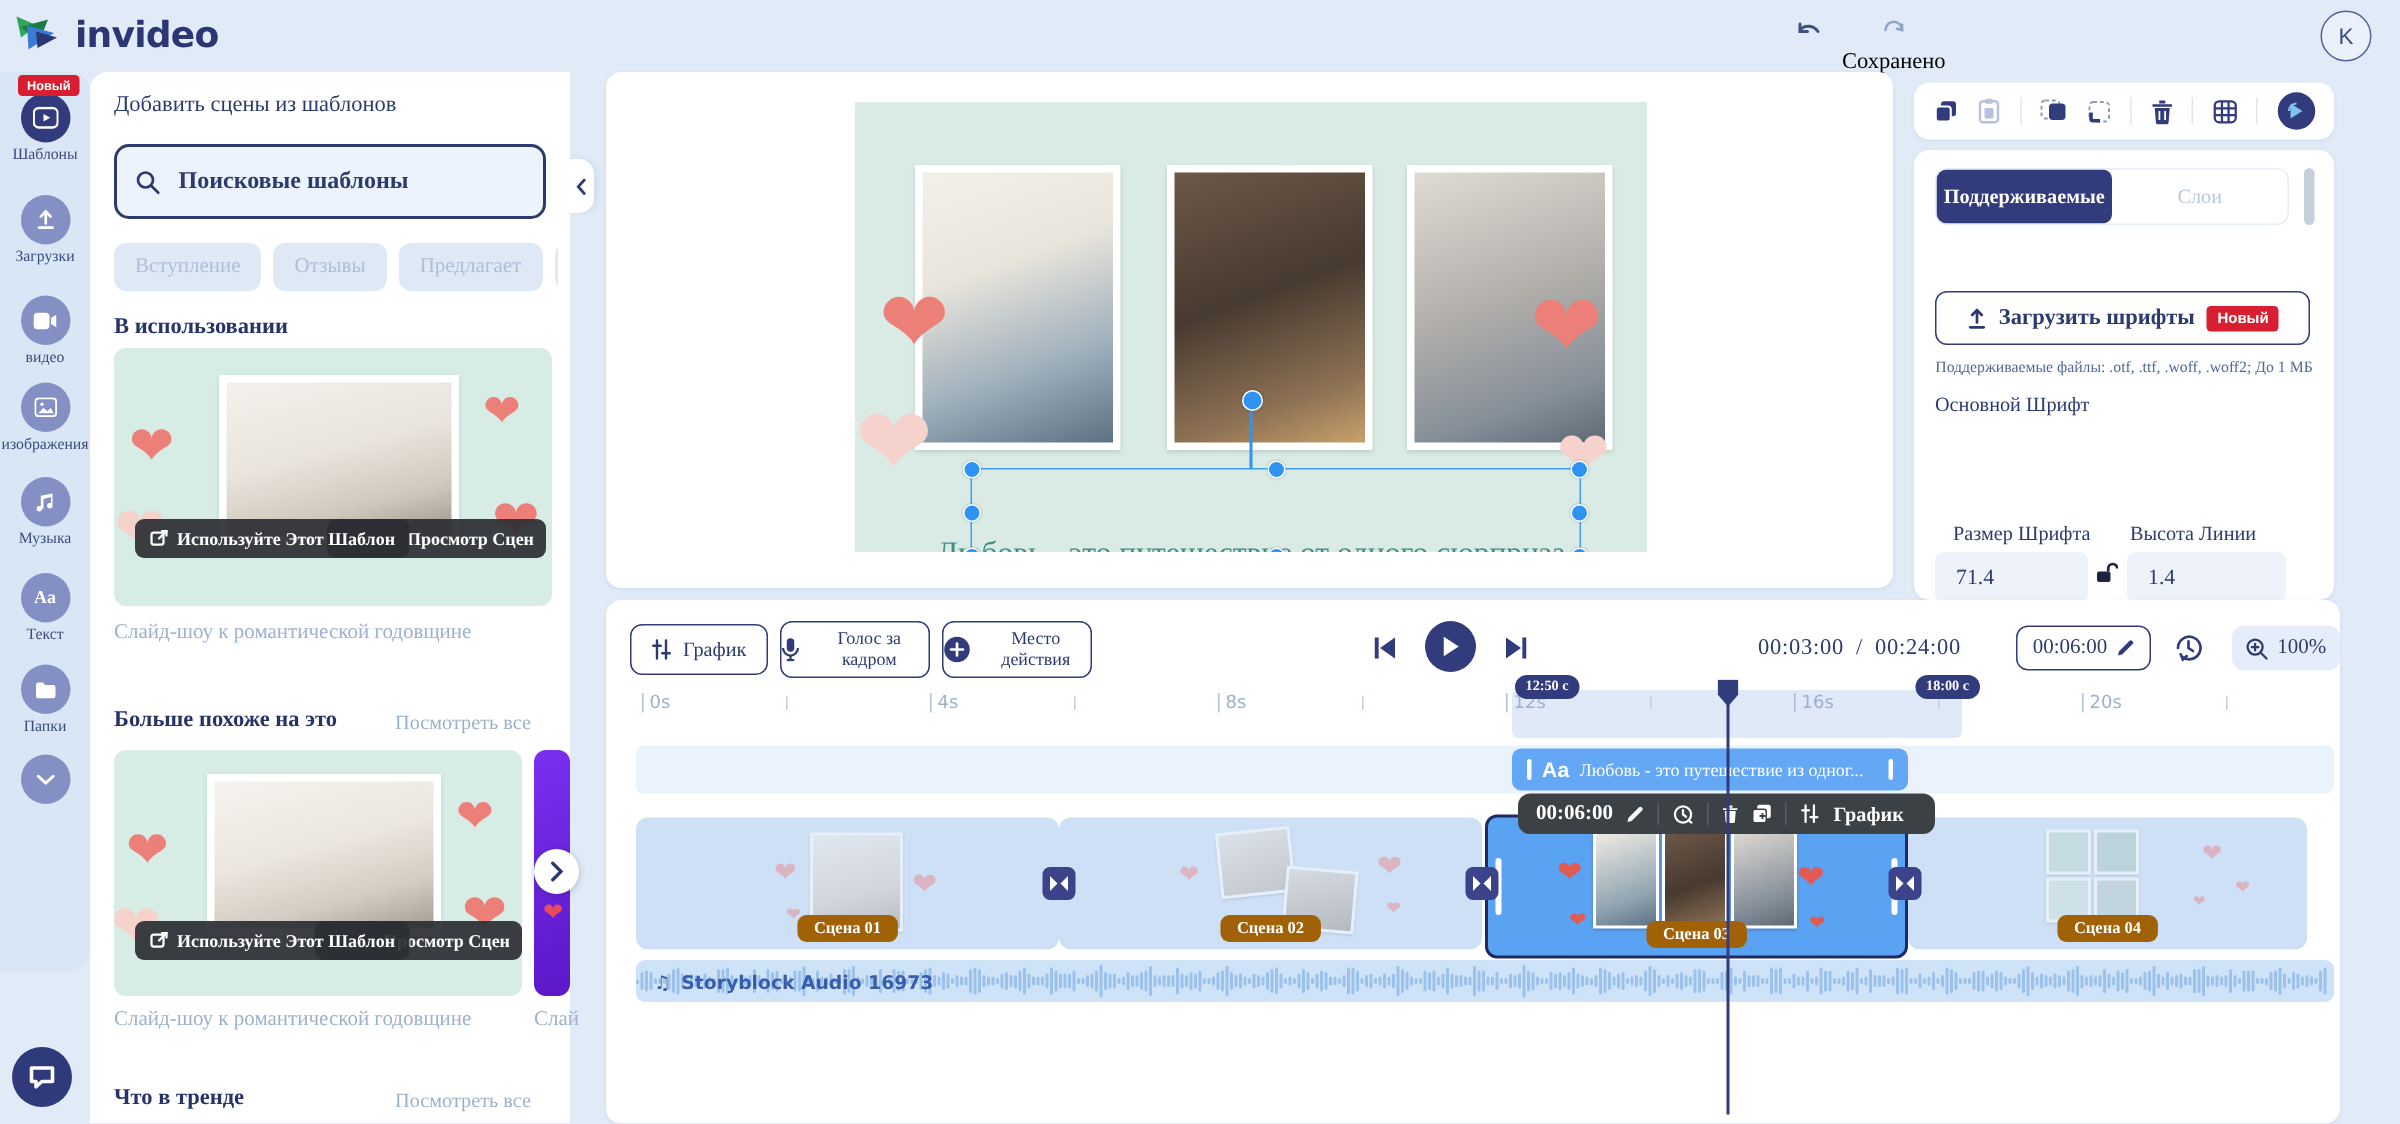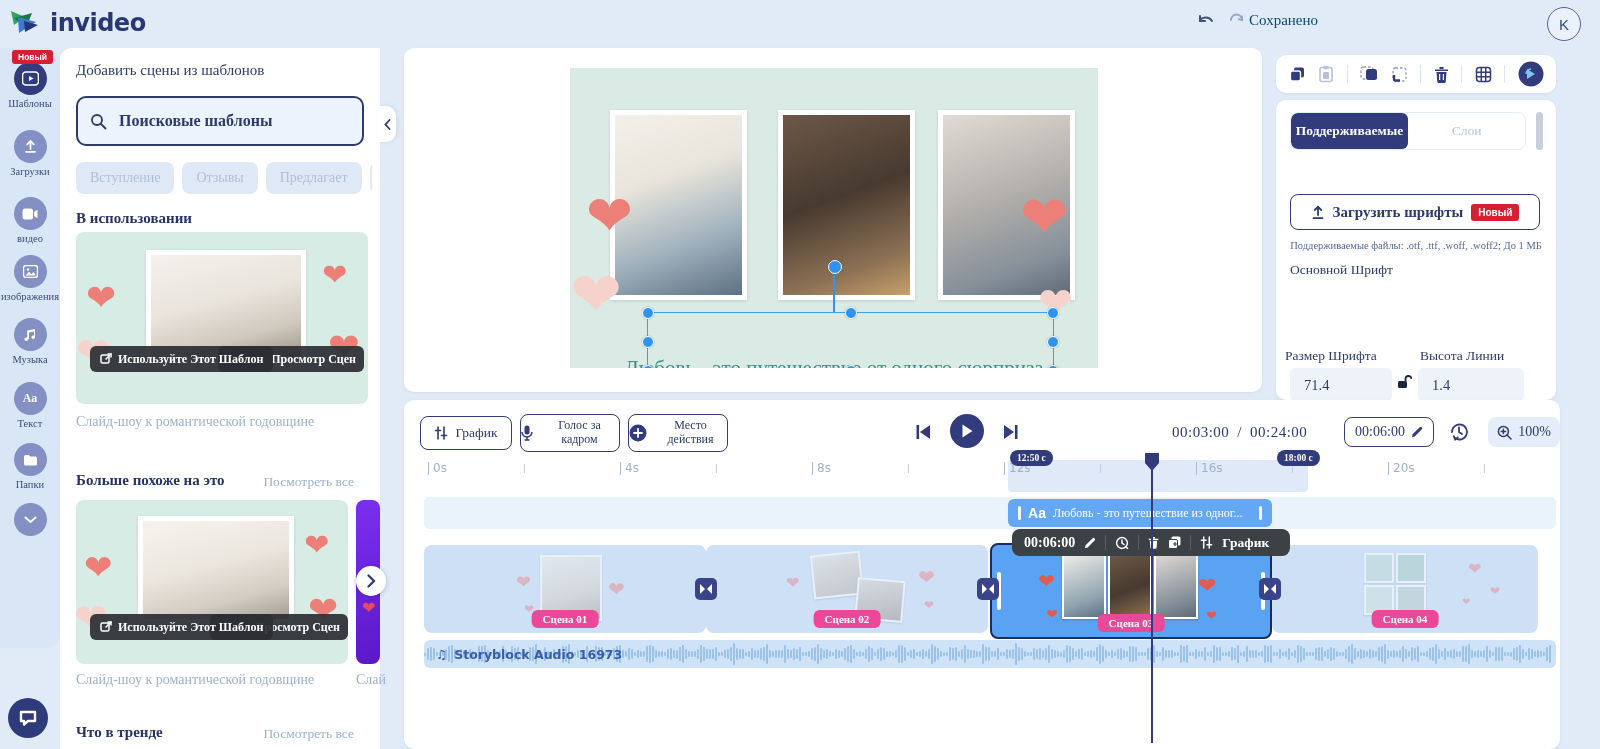--- a/index.html
+++ b/index.html
@@ -6,21 +6,21 @@
   #app{position:relative;width:1600px;height:749px;background:#e0ebf7;overflow:hidden;
        font-family:"Liberation Serif",serif;color:#2c3a6e;}
   .abs{position:absolute;}
   .sans{font-family:Liberation Serif, serif;}
   .card{background:#fff;border-radius:10px;box-shadow:0 1px 3px rgba(44,58,110,.07);}
   svg{display:block;}
   .flex{display:flex;align-items:center;}
 
   
   .brand-word{font-family:"DejaVu Sans",sans-serif;font-weight:bold;font-size:24px;color:#2b3674;letter-spacing:-.5px;}
-  .saved{color:#0c4a6e;font-size:15px;}
+  .saved{color:#000000;font-size:15px;flex-direction:column;}
   .dl-btn{background:#414b8d;color:#fff;border-radius:6px;height:34px;padding:0 26px;gap:10px;font-weight:bold;font-size:16px;cursor:pointer;}
   .avatar{width:32px;height:32px;border-radius:50%;border:1.5px solid #55619b;color:#3c4a86;background:#eaf1fa;
           display:flex;align-items:center;justify-content:center;font-size:15px;font-family:"Liberation Sans",sans-serif;}
 
   
   .rail{left:0;top:48px;width:60px;height:600px;background:#d8e6f5;border-radius:0 14px 14px 0;}
   .rail-item{position:absolute;left:0;width:60px;text-align:center;}
   .rail-circle{width:33px;height:33px;border-radius:50%;background:#8490c4;margin:0 auto;display:flex;align-items:center;justify-content:center;color:#fff;}
   .rail-circle.active{background:#323b7c;}
   .rail-label{font-size:10.5px;color:#3c4c7e;margin-top:3px;white-space:nowrap;}
@@ -90,21 +90,21 @@
   .marker-badge{position:absolute;background:#323b7c;color:#fff;border-radius:8px;height:16px;line-height:16px;padding:0 7px;font-size:9.5px;font-weight:bold;z-index:6;}
   .playhead-line{position:absolute;width:2px;background:#323b7c;z-index:28;}
   .playhead-cap{position:absolute;width:14px;height:18px;background:#323b7c;z-index:29;clip-path:polygon(0 0,100% 0,100% 55%,50% 100%,0 55%);}
   .lane{position:absolute;border-radius:5px;}
   .text-pill{position:absolute;background:#63a7f5;border-radius:6px;color:#fff;display:flex;align-items:center;gap:7px;padding:0 10px;box-sizing:border-box;z-index:8;}
   .grip{width:3px;height:14px;background:#fff;border-radius:2px;}
   .clip-toolbar{position:absolute;background:#3c4146;border-radius:8px;color:#fff;display:flex;align-items:center;gap:9px;padding:0 12px;box-sizing:border-box;z-index:26;}
   .ct-divider{width:1px;height:15px;background:#5a5f65;}
   .scene-clip{position:absolute;background:#cde0f6;border-radius:8px;overflow:hidden;}
   .scene-clip.selected{background:#5aa3f2;border:2px solid #1e2a63;}
-  .scene-badge{position:absolute;bottom:5px;left:50%;transform:translateX(-50%);background:#ec4899;color:#fff;font-size:11px;font-weight:bold;
+  .scene-badge{position:absolute;bottom:5px;left:50%;transform:translateX(-50%);background:#a16207;color:#fff;font-size:11px;font-weight:bold;
                padding:3px 11px;border-radius:6px;white-space:nowrap;z-index:5;}
   .transition-sq{position:absolute;width:22px;height:22px;background:#3b438b;border-radius:5px;z-index:15;display:flex;align-items:center;justify-content:center;}
   .trim{position:absolute;top:50%;transform:translateY(-50%);width:4px;height:38px;background:#fff;border-radius:2px;z-index:4;}
   .mini-frame{position:absolute;background:#fff;padding:2px;box-shadow:0 1px 2px rgba(0,0,0,.2);}
   .faded{opacity:.5;}
   .audio-row{position:absolute;background:#cfe3f8;border-radius:6px;overflow:hidden;}
   .audio-wave{position:absolute;inset:0;display:flex;align-items:center;overflow:hidden;}
   .audio-wave i{flex:none;width:2px;margin-right:1px;background:#9cc2ec;border-radius:1px;}
   .audio-label{position:absolute;left:12px;top:0;height:100%;display:flex;align-items:center;gap:7px;color:#3a5da9;
                font-family:"DejaVu Sans",sans-serif;font-size:12.5px;font-weight:bold;z-index:2;}
@@ -433,21 +433,21 @@
             <path d="M2.5 13.2 H11.5"></path>
           </svg>
       </span>
       <span>Загрузить шрифты</span>
       <span class="red-badge">Новый</span>
     </div>
     <div class="supported">Поддерживаемые файлы: .otf, .ttf, .woff, .woff2; До 1 МБ</div>
 
     <div class="fld-label" style="left:14px;top:162px;">Основной Шрифт</div>
 
-    <div class="fld-label" style="left:9px;top:248px;">Размер Шрифта</div>
+    <div class="fld-label" style="left:26px;top:248px;">Размер Шрифта</div>
     <div class="fld-label" style="left:144px;top:248px;">Высота Линии</div>
     <div class="num-box sans" style="left:14px;top:268px;width:102px;">
       <span>71.4</span>
     </div>
     <span class="abs" style="left:120px;top:274px;position:absolute;">
       <svg width="16" height="16" viewBox="0 0 16 16" fill="#1b2440">
           <rect x="2" y="7" width="9" height="7" rx="1.5"></rect>
           <path d="M9.5 7 V5 a3 3 0 0 1 6 0" fill="none" stroke="#1b2440" stroke-width="1.8"></path>
         </svg>
     </span>

